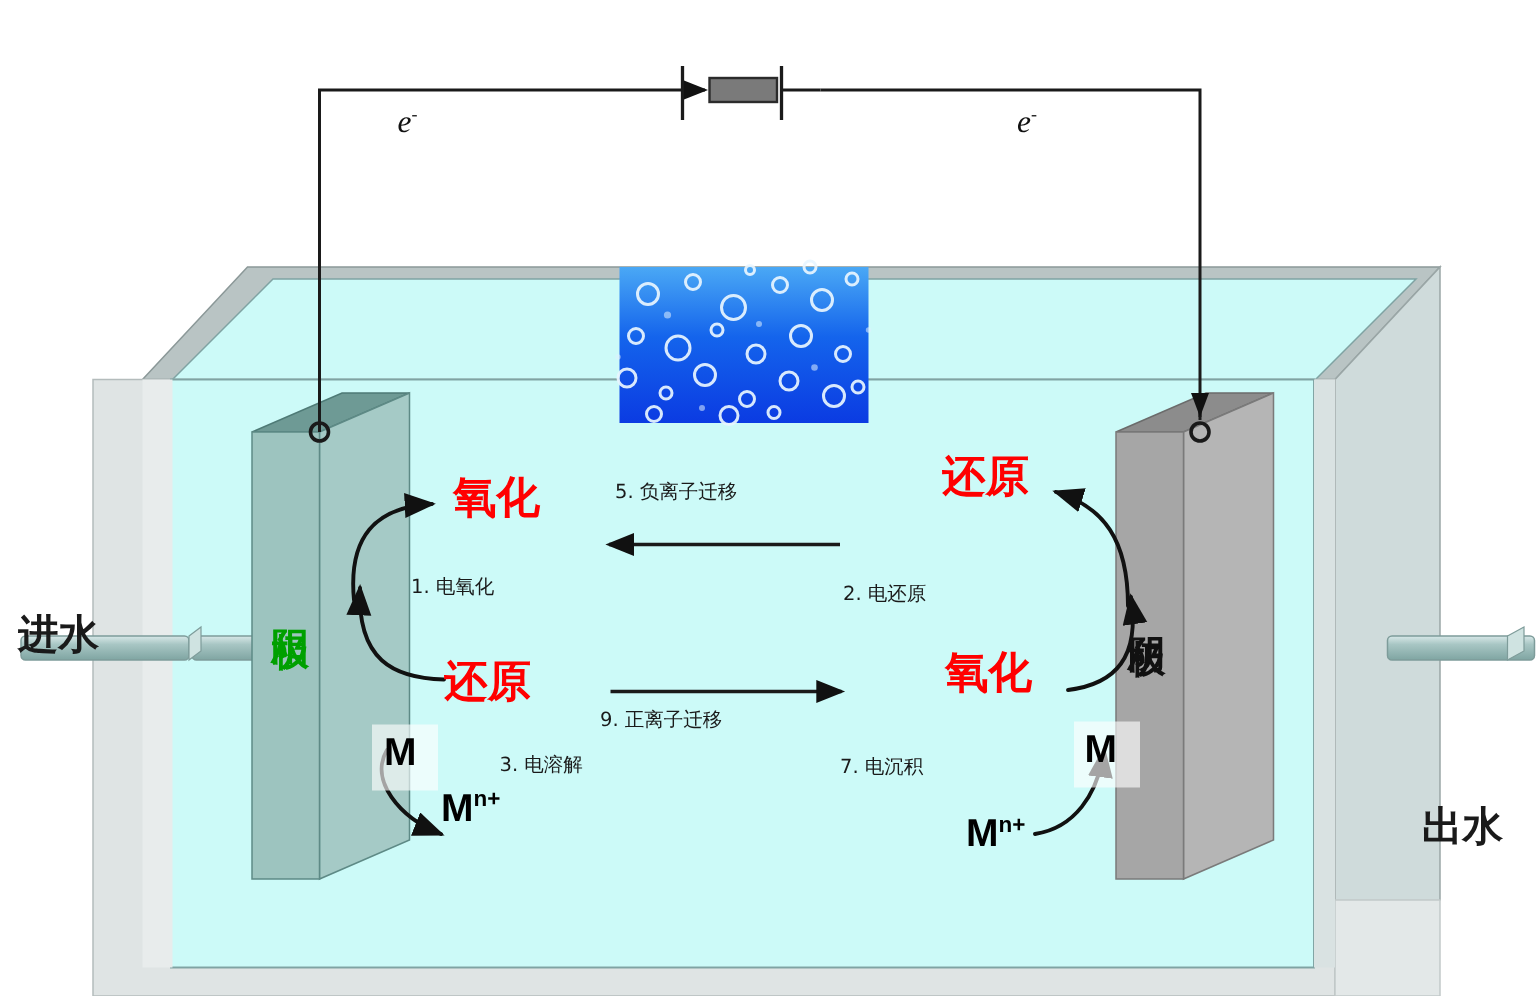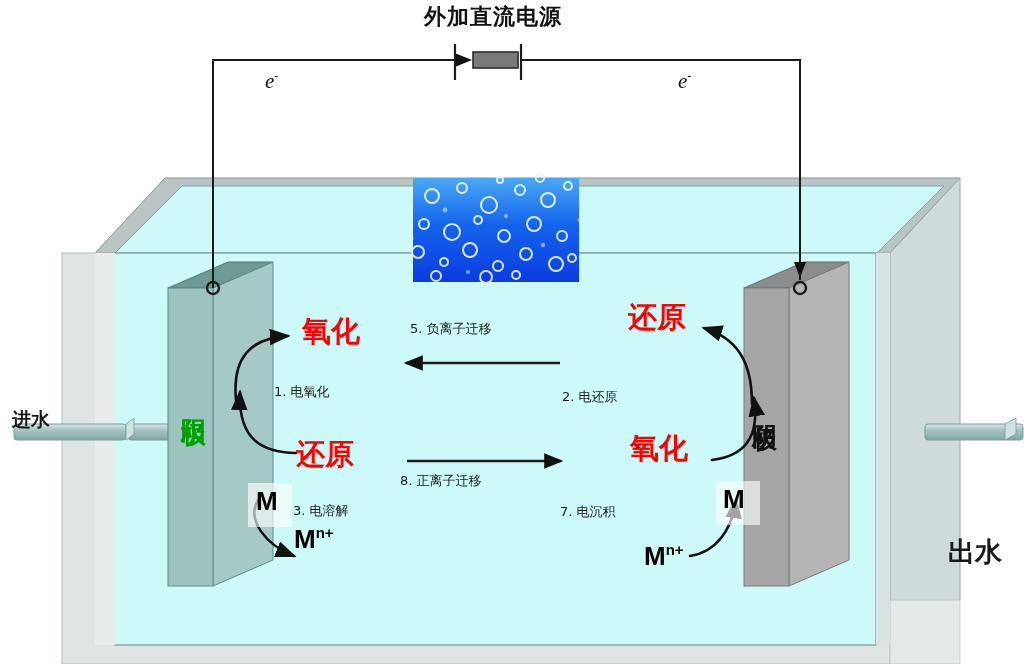--- a/index.html
+++ b/index.html
@@ -19,33 +19,33 @@
     left:424px;top:6px;letter-spacing:1px;
   }
   .e-minus{
     font-family:"Liberation Serif","DejaVu Serif",serif;
     font-style:italic;font-size:21px;color:#111;font-weight:400;
   }
   .e-minus sup{font-size:12px;font-style:normal;}
   .e-left{left:265px;top:70px;}
   .e-right{left:678px;top:70px;}
 
-  .inflow{left:12px;top:410px;font-size:19px;font-weight:700;color:#1a1a1a;}
+  .inflow{left:12px;top:410px;font-size:27px;font-weight:700;color:#1a1a1a;}
   .outflow{left:948px;top:495px;font-size:27px;font-weight:700;color:#1a1a1a;margin-top:43px;}
 
   .red{color:#ff0000;font-weight:700;font-size:29px;}
   .ox-left{left:302px;top:317px;}
   .red-left{left:296px;top:440px;}
   .red-right{left:628px;top:303px;}
   .ox-right{left:630px;top:434px;}
 
   .stepnum{color:#1a1a1a;font-size:13px;font-weight:400;}
   .s1{left:274px;top:385px;}
   .s2{left:562px;top:390px;}
-  .s3{left:293px;top:504px;}
+  .s3{left:293px;top:504px;padding-left:40px;}
   .s4{left:560px;top:505px;}
   .s5a{left:410px;top:322px;}
   .s5b{left:400px;top:474px;}
 
   .mlabel{
     font-family:"Liberation Sans","DejaVu Sans",sans-serif;
     font-weight:700;font-size:26px;color:#000;
   }
   .m-left{left:256px;top:488px;}
   .m-right{left:723px;top:486px;}
@@ -206,40 +206,39 @@
     <g stroke="#111" stroke-width="2.6" fill="none" stroke-linecap="round">
       <path d="M712,460 C744,456 760,438 754,398" marker-end="url(#ah)"></path>
       <path d="M752,404 C752,360 736,338 704,328" marker-end="url(#ah)"></path>
       <path d="M690,556 C716,552 732,530 736,500" marker-end="url(#ah)"></path>
     </g>
   </svg>
 
   <div class="mpatch" style="left:248px;top:483px;width:44px;height:44px;"></div>
   <div class="mpatch" style="left:716px;top:481px;width:44px;height:44px;"></div>
 
-  <div class="lbl cjk title-psu">外加直流电源</div>
 
   <div class="lbl e-minus e-left"><span>e</span><sup>-</sup></div>
 
   <div class="lbl e-minus e-right"><span>e</span><sup>-</sup></div>
 
   <div class="lbl cjk inflow">进水</div>
   <div class="lbl cjk outflow">出水</div>
 
   <div class="lbl cjk red ox-left">氧化</div>
   <div class="lbl cjk red red-left">还原</div>
   <div class="lbl cjk red red-right">还原</div>
   <div class="lbl cjk red ox-right">氧化</div>
 
   <div class="lbl cjk stepnum s1">1. 电氧化</div>
   <div class="lbl cjk stepnum s2">2. 电还原</div>
   <div class="lbl cjk stepnum s3">3. 电溶解</div>
   <div class="lbl cjk stepnum s4">7. 电沉积</div>
   <div class="lbl cjk stepnum s5a">5. 负离子迁移</div>
-  <div class="lbl cjk stepnum s5b">8. 正离子迁移</div>
+  <div class="lbl cjk stepnum s5b">9. 正离子迁移</div>
 
   <div class="lbl mlabel m-left">M</div>
   <div class="lbl mlabel m-right">M</div>
 
   <div class="lbl mion mion-left"><span>M</span><sup>n+</sup></div>
 
   <div class="lbl mion mion-right"><span>M</span><sup>n+</sup></div>
 
   <div class="vlabel cjk anode-lbl">阳极</div>
   <div class="vlabel cjk cathode-lbl">阴极</div>

